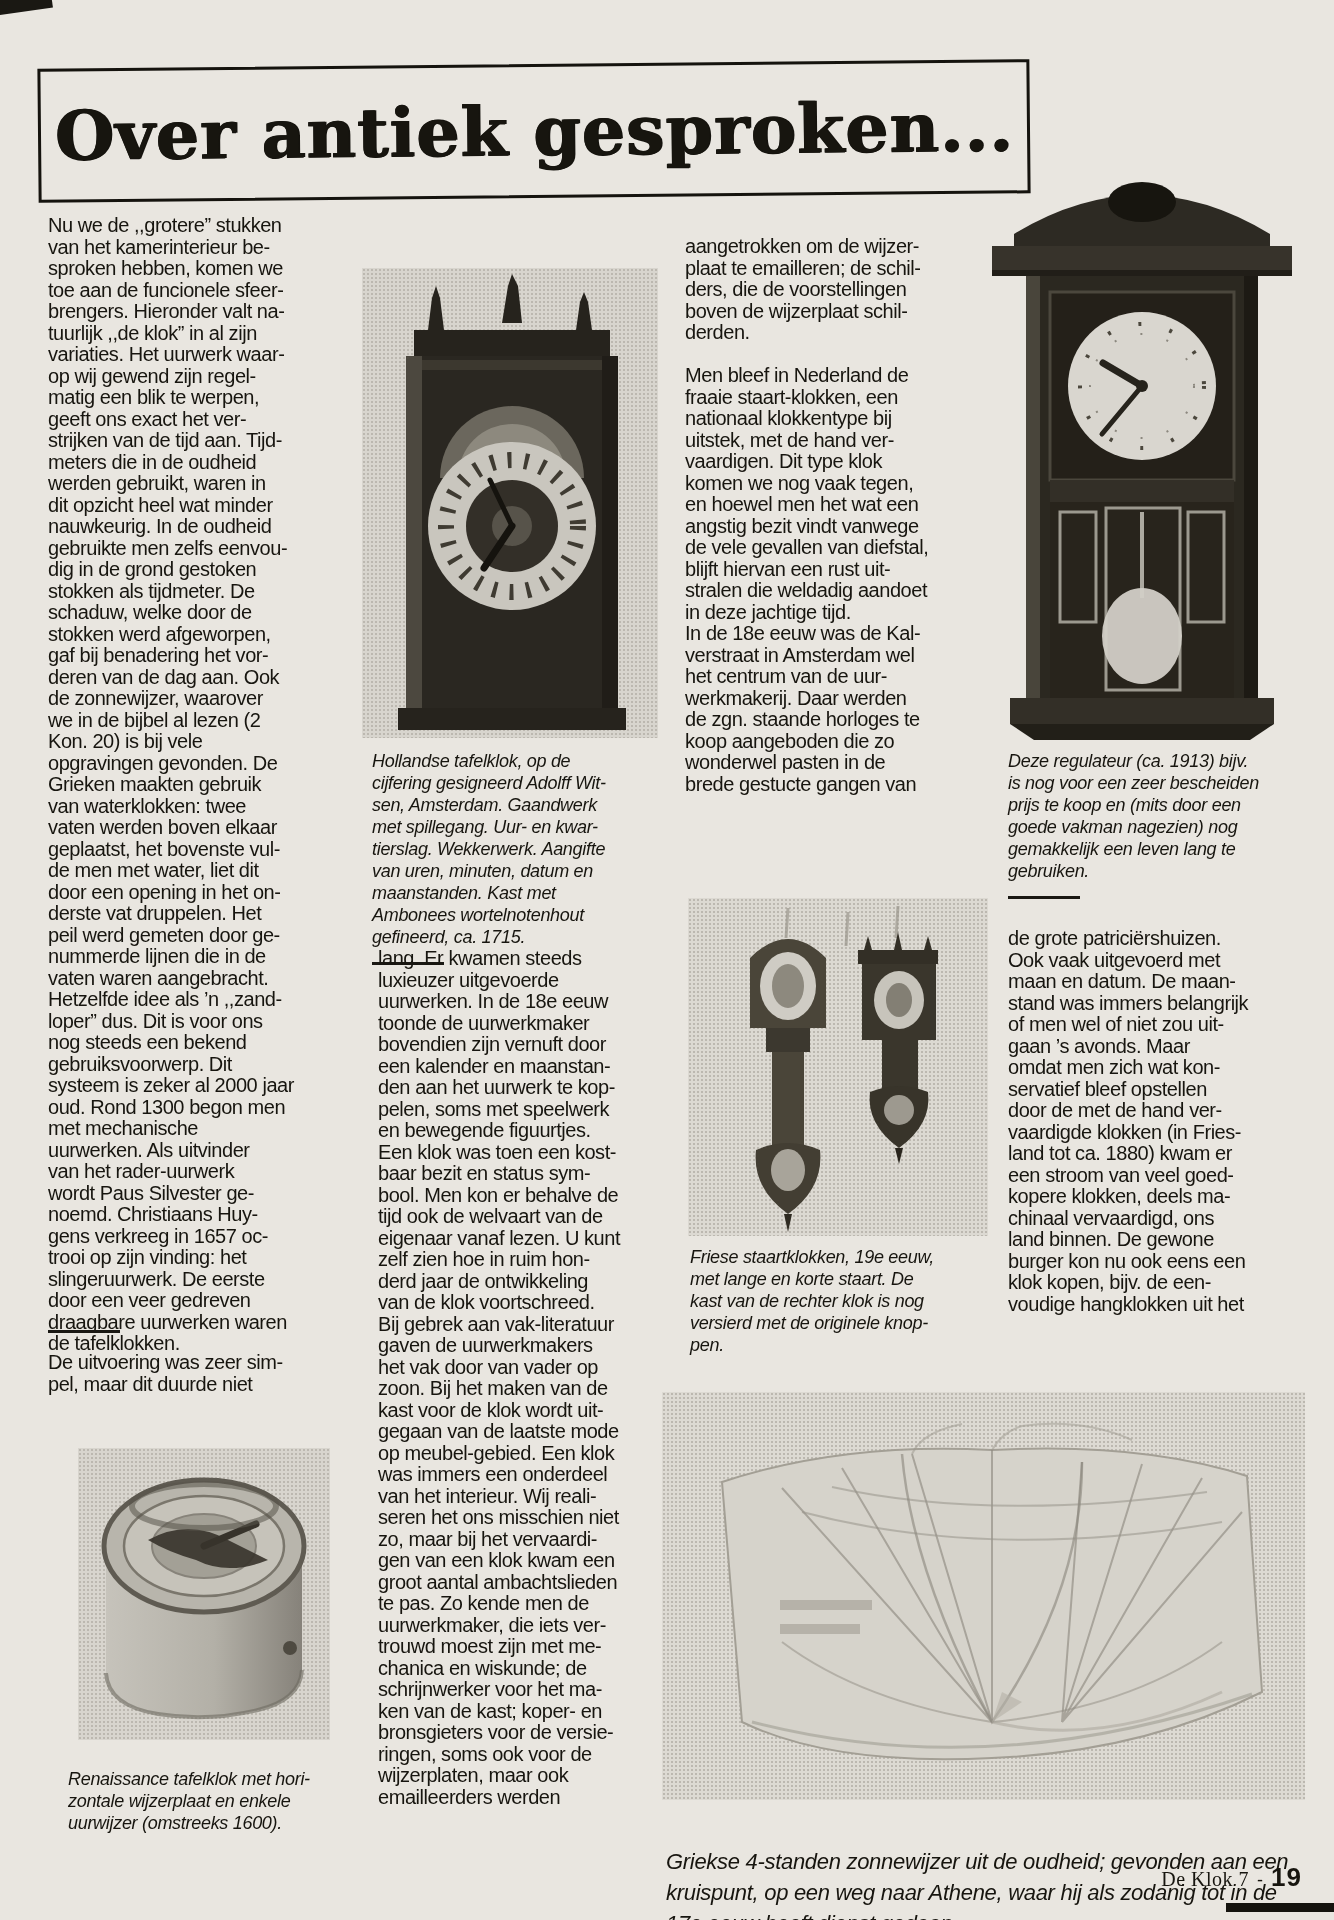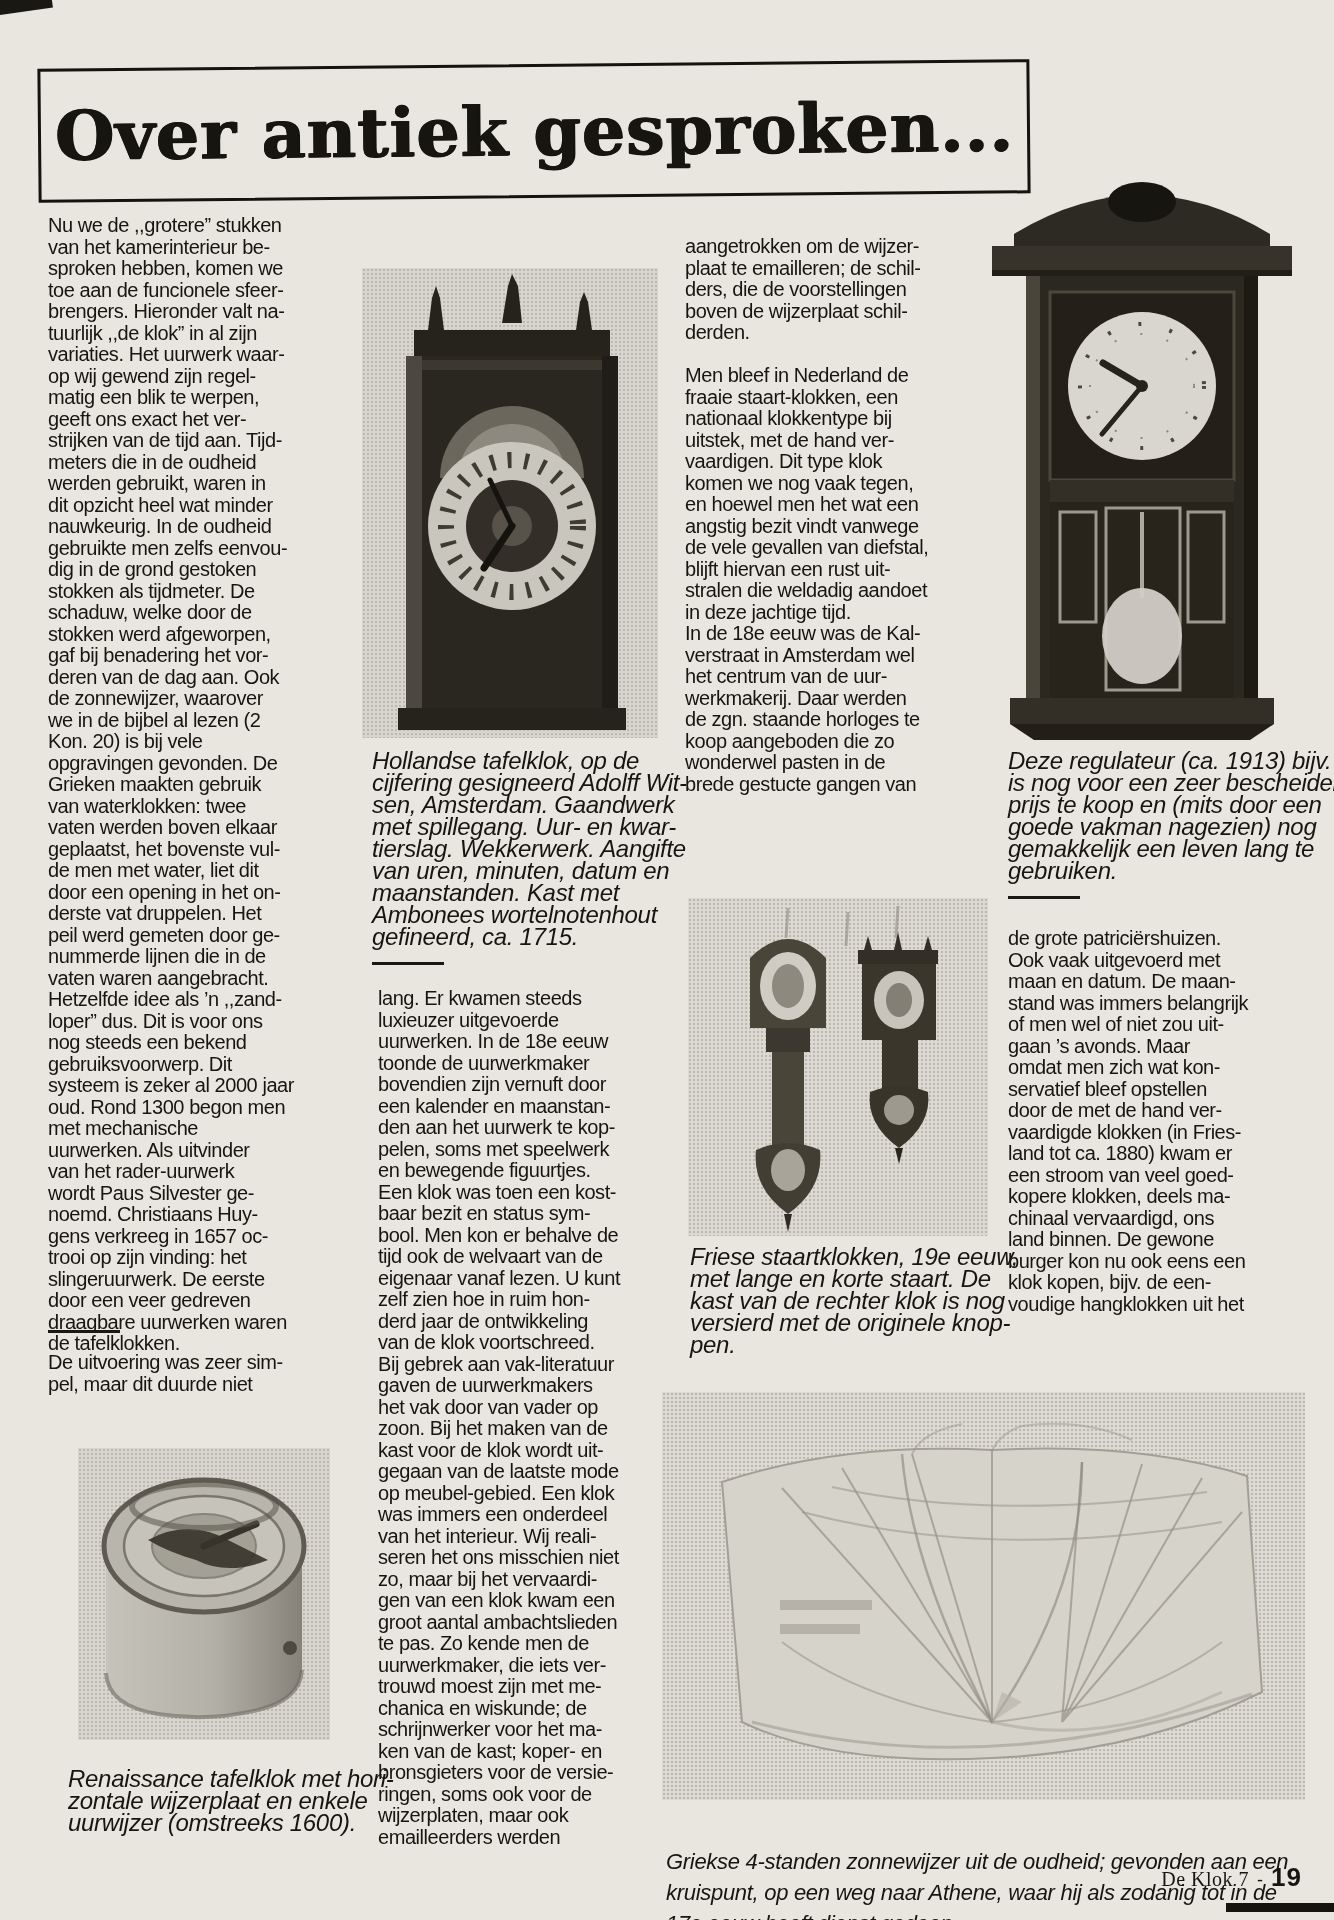--- a/index.html
+++ b/index.html
@@ -9,21 +9,21 @@
     font-family:"Liberation Sans", sans-serif;
     color:#17150f;
   }
   .abs{position:absolute;}
   .body-text{
     white-space:pre;
     font-size:20px;line-height:21.5px;letter-spacing:-0.45px;
   }
   .caption{
     white-space:pre;font-style:italic;
-    font-size:24px;line-height:22px;letter-spacing:-0.3px;
+    font-size:18px;line-height:22px;letter-spacing:-0.3px;
   }
   .caption-wide{font-size:22px;line-height:31px;margin-top:36px;}
   .rule{height:3px;background:#1a1813;width:72px;}
   .halftone{
     background-color:#d8d5ce;
     background-image:radial-gradient(#bcb8b0 0.8px, rgba(0,0,0,0) 0.9px);
     background-size:4px 4px;
   }
   .header-box{
     left:38px;top:64px;width:986px;height:128px;
@@ -165,21 +165,21 @@
 <div class="abs caption" style="left:372px;top:750px;width:256px;">Hollandse tafelklok, op de
 cijfering gesigneerd Adolff Wit-
 sen, Amsterdam. Gaandwerk
 met spillegang. Uur- en kwar-
 tierslag. Wekkerwerk. Aangifte
 van uren, minuten, datum en
 maanstanden. Kast met
 Ambonees wortelnotenhout
 gefineerd, ca. 1715.</div>
 <div class="abs rule" style="left:372px;top:962px;"></div>
-<div class="abs body-text" style="left:378px;top:988px;width:256px;">lang. Er kwamen steeds
+<div class="abs body-text" style="left:378px;top:948px;width:256px;">lang. Er kwamen steeds
 luxieuzer uitgevoerde
 uurwerken. In de 18e eeuw
 toonde de uurwerkmaker
 bovendien zijn vernuft door
 een kalender en maanstan-
 den aan het uurwerk te kop-
 pelen, soms met speelwerk
 en bewegende figuurtjes.
 Een klok was toen een kost-
 baar bezit en status sym-

